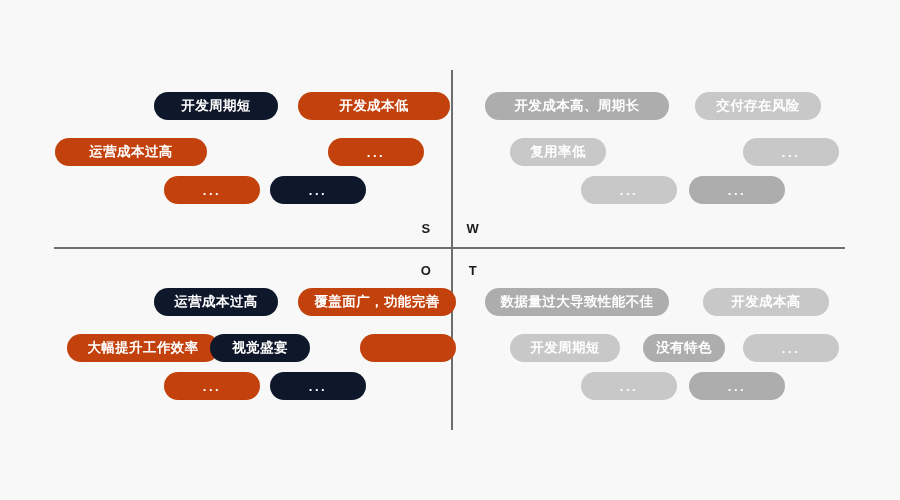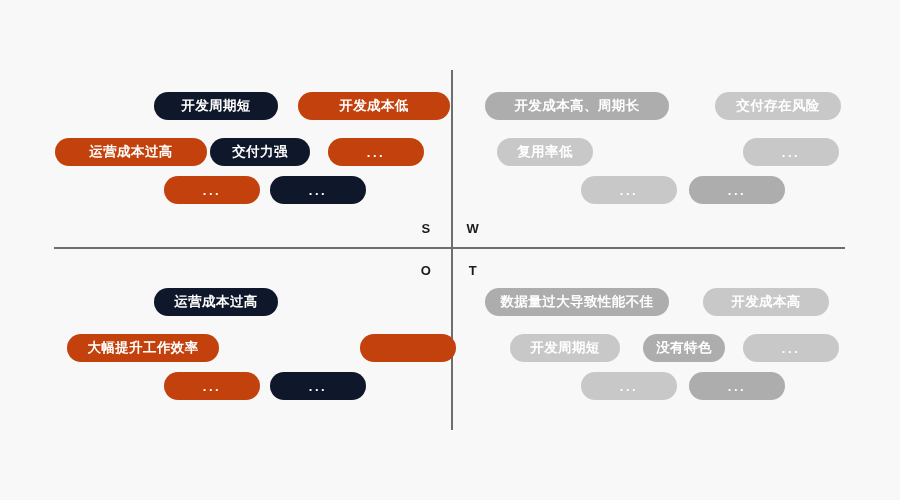--- a/index.html
+++ b/index.html
@@ -102,36 +102,37 @@
 
   <div class="axis-letter letter-s">S</div>
   <div class="axis-letter letter-w">W</div>
   <div class="axis-letter letter-o">O</div>
   <div class="axis-letter letter-t">T</div>
 
   <div class="quadrant" id="quadrant-strengths">
       <div class="pill c-blue" style="left: 114px; top: 0px; width: 124px;">开发周期短</div>
       <div class="pill c-teal" style="left: 258px; top: 0px; width: 152px;">开发成本低</div>
       <div class="pill c-teal" style="left: 15px; top: 46px; width: 152px;">运营成本过高</div>
-      <div class="pill c-blue" style="left: 170px; top: 46px; width: 100px;">交付力强</div>
       <div class="pill c-teal placeholder" style="left: 288px; top: 46px; width: 96px;">...</div>
       <div class="pill c-teal placeholder" style="left: 124px; top: 84px; width: 96px;">...</div>
       <div class="pill c-blue placeholder" style="left: 230px; top: 84px; width: 96px;">...</div>
     </div>
   <div class="quadrant" id="quadrant-weaknesses">
       <div class="pill c-gray-d" style="left: 0px; top: 0px; width: 184px;">开发成本高、周期长</div>
-      <div class="pill c-gray-l" style="left: 230px; top: 0px; width: 126px;">交付存在风险</div>
-      <div class="pill c-gray-l" style="left: 12px; top: 46px; width: 96px;">复用率低</div>
+      <div class="pill c-gray-l" style="left: 210px; top: 0px; width: 126px;">交付存在风险</div>
+      <div class="pill c-gray-l" style="left: 25px; top: 46px; width: 96px;">复用率低</div>
       <div class="pill c-gray-l placeholder" style="left: 258px; top: 46px; width: 96px;">...</div>
       <div class="pill c-gray-l placeholder" style="left: 96px; top: 84px; width: 96px;">...</div>
       <div class="pill c-gray-d placeholder" style="left: 204px; top: 84px; width: 96px;">...</div>
     </div>
   <div class="quadrant" id="quadrant-opportunities">
       <div class="pill c-blue" style="left: 114px; top: 0px; width: 124px;">运营成本过高</div>
+      <div class="pill c-teal" style="left: 258px; top: 0px; width: 158px;">覆盖面广，功能完善</div>
       <div class="pill c-teal" style="left: 27px; top: 46px; width: 152px;">大幅提升工作效率</div>
+      <div class="pill c-blue" style="left: 170px; top: 46px; width: 100px;">视觉盛宴</div>
       <div class="pill c-teal" style="left: 320px; top: 46px; width: 96px;"></div>
       <div class="pill c-teal placeholder" style="left: 124px; top: 84px; width: 96px;">...</div>
       <div class="pill c-blue placeholder" style="left: 230px; top: 84px; width: 96px;">...</div>
     </div>
   <div class="quadrant" id="quadrant-threats">
       <div class="pill c-gray-d" style="left: 0px; top: 0px; width: 184px;">数据量过大导致性能不佳</div>
       <div class="pill c-gray-l" style="left: 218px; top: 0px; width: 126px;">开发成本高</div>
       <div class="pill c-gray-l" style="left: 25px; top: 46px; width: 110px;">开发周期短</div>
       <div class="pill c-gray-d" style="left: 158px; top: 46px; width: 82px;">没有特色</div>
       <div class="pill c-gray-l placeholder" style="left: 258px; top: 46px; width: 96px;">...</div>

